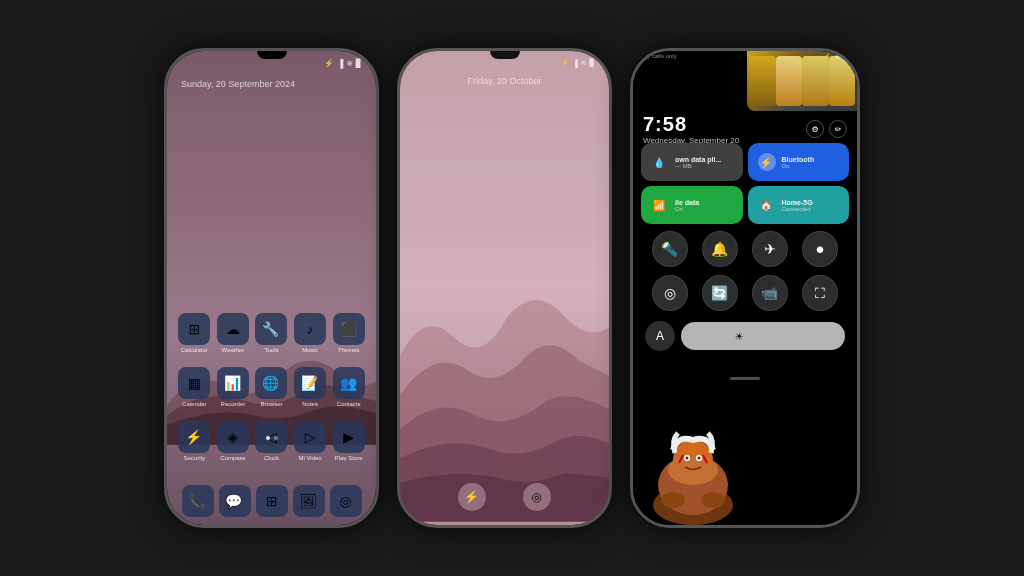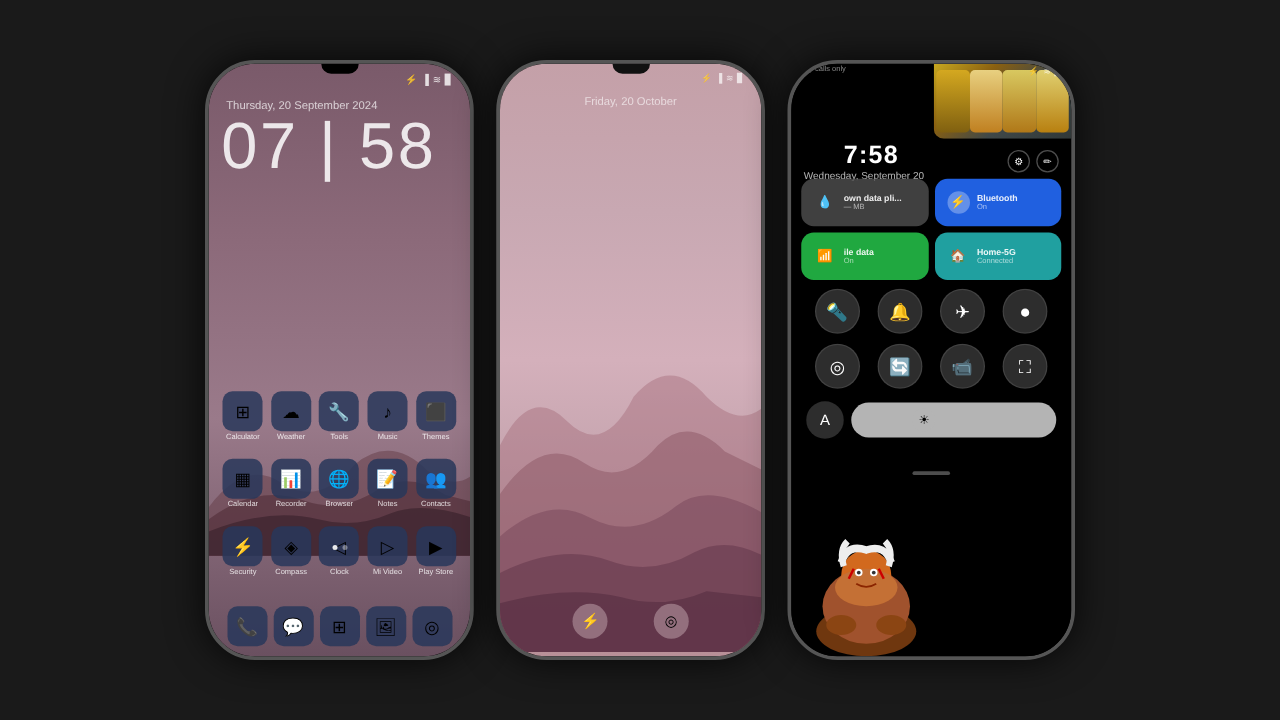--- a/index.html
+++ b/index.html
@@ -311,21 +311,20 @@
       justify-content: space-between;
       align-items: center;
       padding: 0 10px;
     }
 
     .phone3-time-display {
       color: #fff;
       font-size: 20px;
       font-weight: 700;
       letter-spacing: 1px;
-      margin-left: 32px;
     }
 
     .phone3-date-display {
       color: rgba(255,255,255,0.7);
       font-size: 8px;
     }
 
     .phone3-top-right-icons {
       display: flex;
       gap: 5px;
@@ -530,23 +529,22 @@
     <div class="phone1-status-bar">
       <span></span>
       <div class="phone1-status-icons">
         <span>⚡</span>
         <span>▐</span>
         <span>≋</span>
         <span>▊</span>
       </div>
     </div>
 
-    <div class="phone1-date">Thursday, 20 September 2024</div>
-
-    <div class="phone1-time">07 | 58</div>
+    <div class="phone1-date">Sunday, 20 September 2024</div>
+
 
     <div class="phone1-apps">
       <div class="app-row">
         <div class="app-item">
           <div class="app-icon">⊞</div>
           <span class="app-label">Calculator</span>
         </div>
         <div class="app-item">
           <div class="app-icon">☁</div>
           <span class="app-label">Weather</span>

